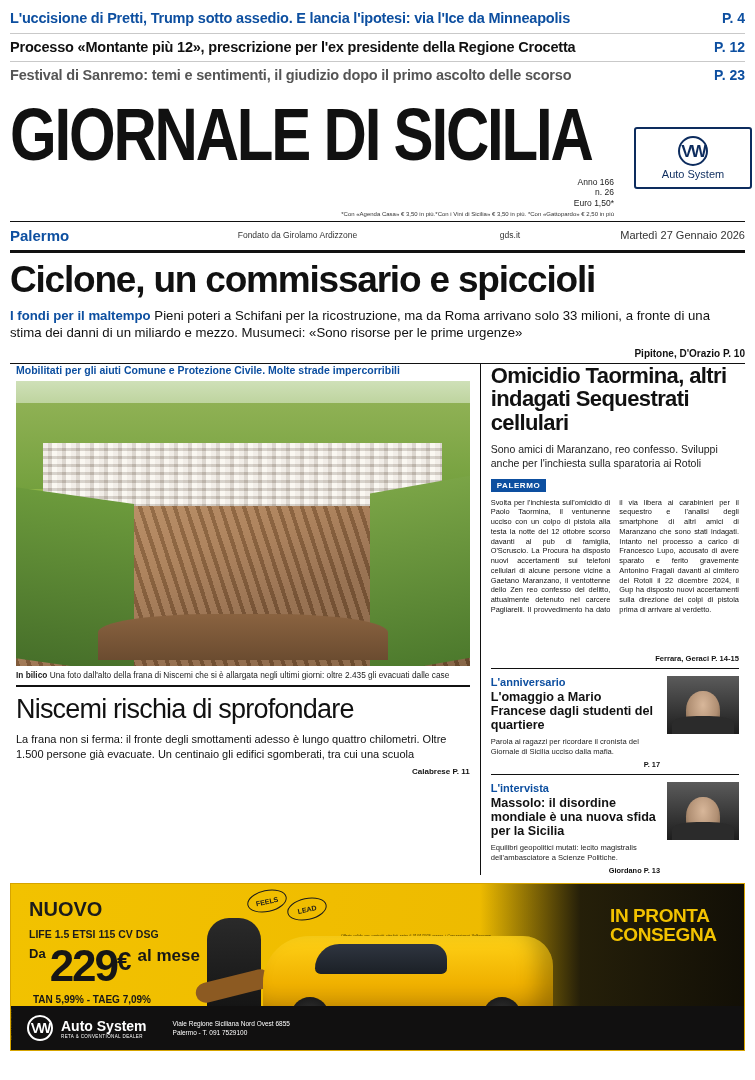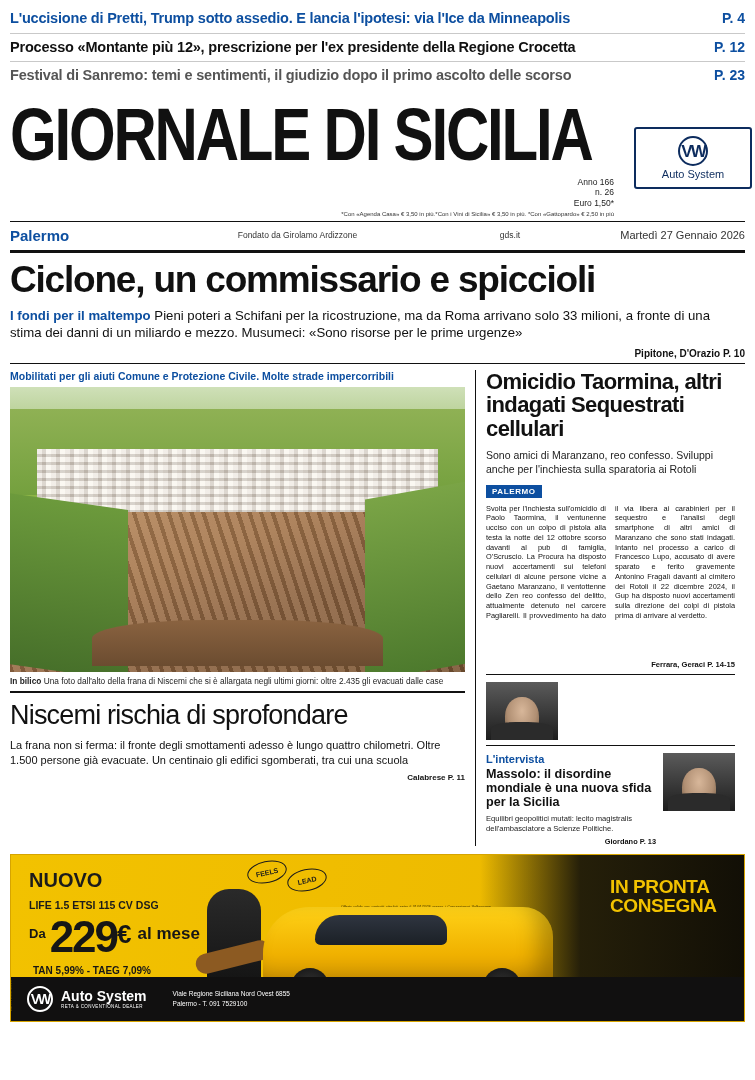--- a/index.html
+++ b/index.html
@@ -126,22 +126,21 @@
     font-size: 10px;
     font-weight: bold;
     margin-top: 6px;
     color: #111;
   }
   .rule-thin { border-top: 1px solid #111; margin: 4px 10px 0 10px; }
 
   
   .body-cols {
     display: flex;
-    padding: 0 10px;
-    margin-top: 6px;
+    padding: 0 16px;
   }
   .col-left { width: 465px; padding-right: 10px; }
   .col-right { width: 260px; border-left: 1px solid #111; padding-left: 10px; }
 
   .photo-kicker {
     color: #0d4fa0;
     font-size: 10.5px;
     font-weight: bold;
     margin-bottom: 5px;
   }
@@ -285,21 +284,21 @@
     position: relative;
     overflow: hidden;
   }
   .ad .dark-right {
     position: absolute; right: 0; top: 0; width: 36%; height: 100%;
     background: linear-gradient(90deg, rgba(0,0,0,0) 0%, rgba(20,18,10,.92) 38%, #120f06 100%);
   }
   .ad .nuovo { position: absolute; left: 18px; top: 14px; font-size: 20px; font-weight: bold; color:#1b1b1b; }
   .ad .troc { position: absolute; left: 112px; top: 6px; font-size: 38px; font-weight: bold; color:#161616; letter-spacing: -1px; }
   .ad .life { position: absolute; left: 18px; top: 44px; font-size: 10.5px; font-weight: bold; color:#1b1b1b; }
-  .ad .price-row { position: absolute; left: 18px; top: 62px; display: flex; align-items: center; }
+  .ad .price-row { position: absolute; left: 18px; top: 62px; display: flex; align-items: flex-start; }
   .ad .da { font-size: 13px; font-weight: bold; color: #161616; margin-right: 4px; margin-bottom: 6px; }
   .ad .price { font-size: 44px; font-weight: bold; color: #161616; line-height: .9; letter-spacing: -2px; }
   .ad .euro { font-size: 26px; font-weight: bold; color: #161616; margin-bottom: 4px; }
   .ad .almese { font-size: 17px; font-weight: bold; color: #161616; margin-bottom: 6px; margin-left: 6px; }
   .ad .tan { position: absolute; left: 22px; top: 110px; font-size: 10px; font-weight: bold; color:#161616; }
   .ad .legal {
     position: absolute; left: 330px; top: 50px; width: 150px; font-size: 3.6px;
     line-height: 1.25; color: #3a3000; text-align: justify;
   }
   .ad .pronta {
@@ -436,20 +435,26 @@
 
     <div class="col-right">
       <div class="right-head">Omicidio Taormina, altri indagati Sequestrati cellulari</div>
       <div class="right-deck">Sono amici di Maranzano, reo confesso. Sviluppi anche per l'inchiesta sulla sparatoria ai Rotoli</div>
       <div class="tag">PALERMO</div>
       <div class="two-col-text">Svolta per l'inchiesta sull'omicidio di Paolo Taormina, il ventunenne ucciso con un colpo di pistola alla testa la notte del 12 ottobre scorso davanti al pub di famiglia, O'Scruscio. La Procura ha disposto nuovi accertamenti sui telefoni cellulari di alcune persone vicine a Gaetano Maranzano, il ventottenne dello Zen reo confesso del delitto, attualmente detenuto nel carcere Pagliarelli. Il provvedimento ha dato il via libera ai carabinieri per il sequestro e l'analisi degli smartphone di altri amici di Maranzano che sono stati indagati. Intanto nel processo a carico di Francesco Lupo, accusato di avere sparato e ferito gravemente Antonino Fragalì davanti al cimitero dei Rotoli il 22 dicembre 2024, il Gup ha disposto nuovi accertamenti sulla direzione dei colpi di pistola prima di arrivare al verdetto.</div>
       <div class="right-credit">Ferrara, Geraci  P. 14-15</div>
       <div class="rule-r"></div>
 
       <div class="sub-item">
+        <div class="sub-main">
+          <div class="sub-kicker">L'anniversario</div>
+          <div class="sub-title">L'omaggio a Mario Francese dagli studenti del quartiere</div>
+          <div class="sub-deck">Parola ai ragazzi per ricordare il cronista del Giornale di Sicilia ucciso dalla mafia.</div>
+          <div class="sub-credit">P. 17</div>
+        </div>
         <div class="sub-photo">
           <div class="face"></div>
           <div class="shoulders"></div>
         </div>
       </div>
 
       <div class="rule-r"></div>
 
       <div class="sub-item">
         <div class="sub-main">

